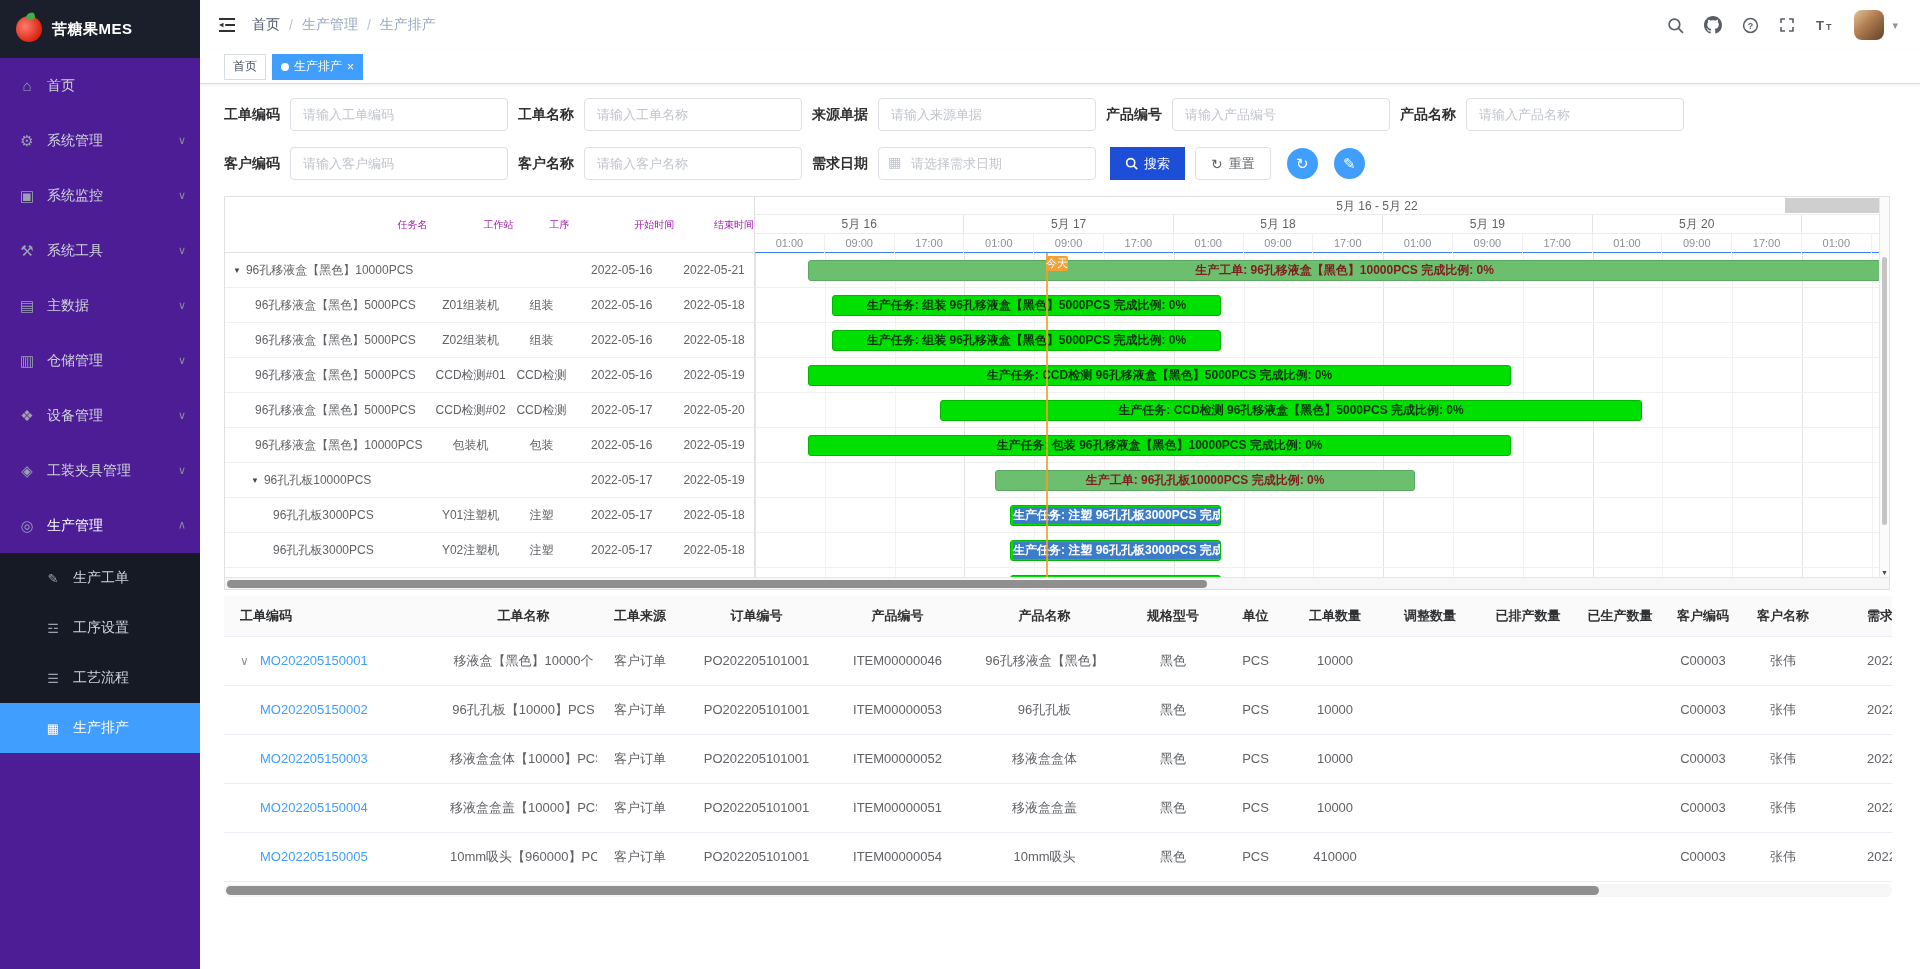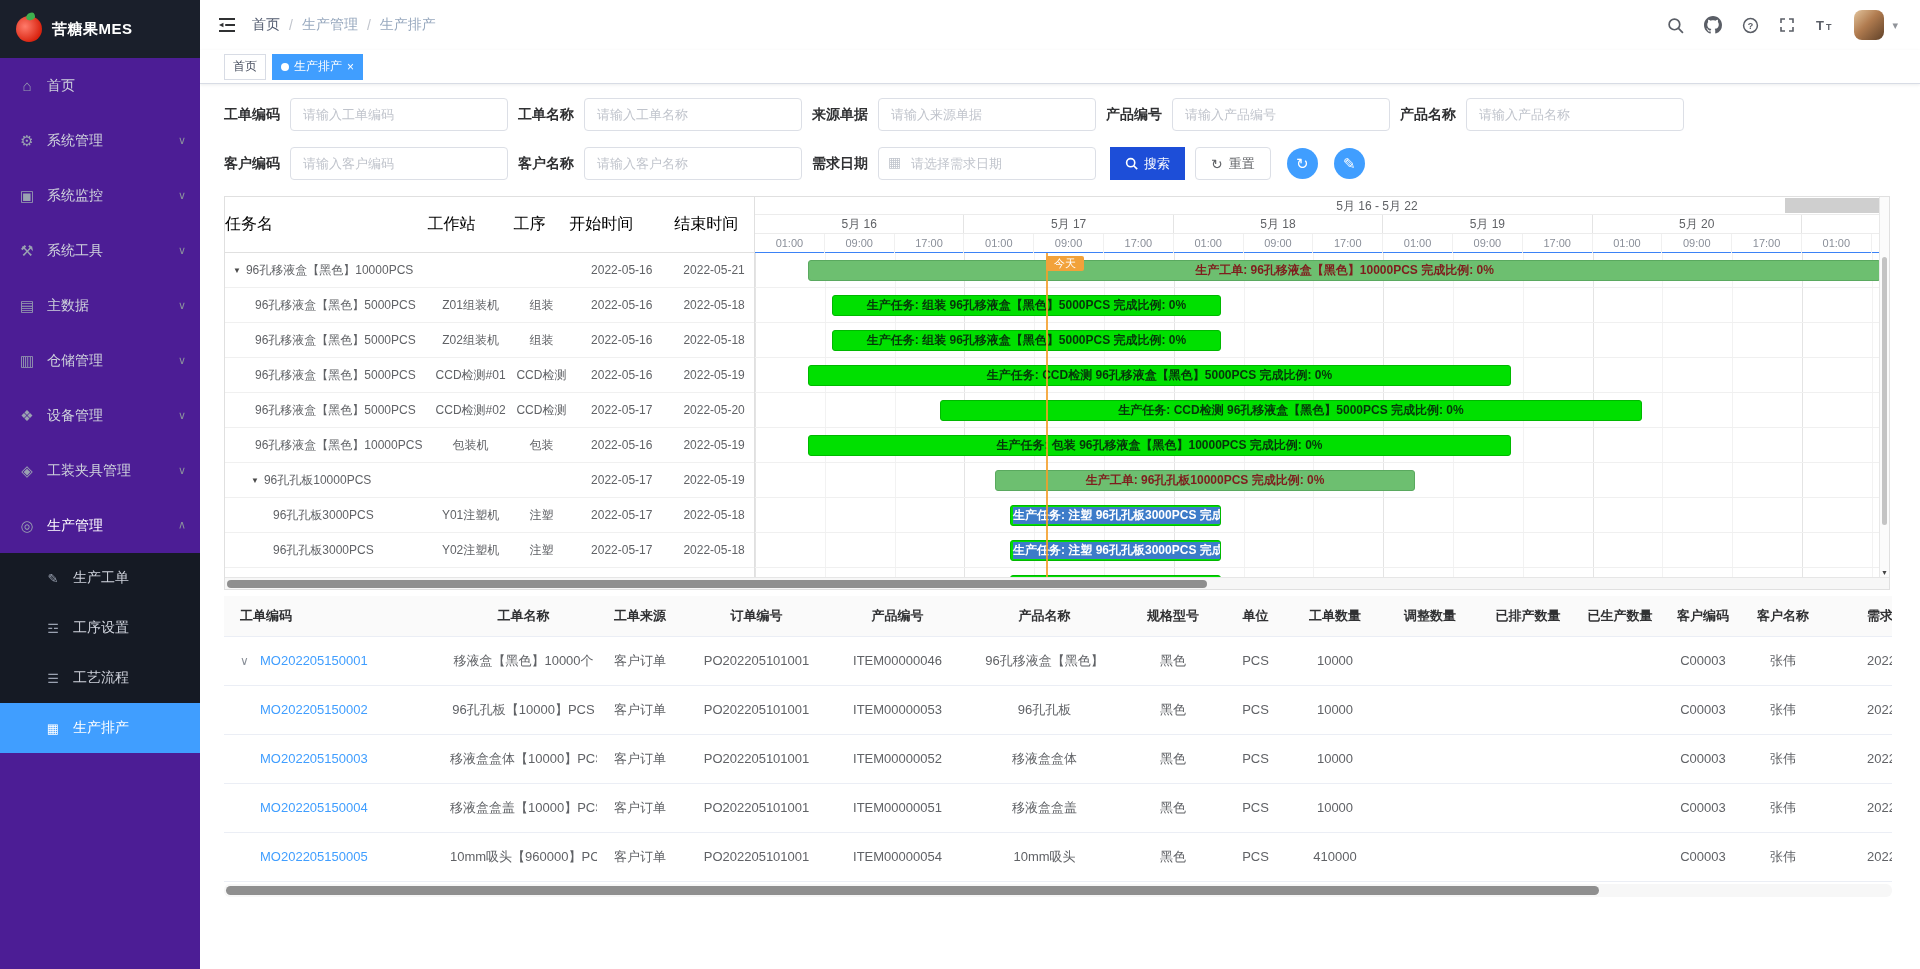--- a/index.html
+++ b/index.html
@@ -53,21 +53,21 @@
   .btns{display:inline-flex;align-items:center;gap:10px;margin-left:4px}
   .btn-primary{height:33px;padding:12px 15px;background:#1d4ed8;color:#fff;border:none;border-radius:0;font-size:13px;display:inline-flex;align-items:center;gap:6px;cursor:pointer;font-family:inherit}
   .btn-plain{height:33px;padding:0 15px;background:#fff;color:#606266;border:1px solid #dcdfe6;border-radius:4px;font-size:13px;display:inline-flex;align-items:center;gap:6px;cursor:pointer;font-family:inherit}
   .ricon{font-size:14px}
   .circle-btn{width:31px;height:31px;border-radius:50%;background:#409EFF;color:#fff;border:none;font-size:15px;display:inline-flex;align-items:center;justify-content:center;cursor:pointer;margin-left:6px}
   
   .gantt-card{width:1666px;border:1px solid #e0e0e0;background:#fff}
   .gantt-top{display:flex}
   .g-left{width:530px;min-width:530px;border-right:1px solid #e0e0e0}
   .g-left-header{height:56px;display:flex;align-items:center;border-bottom:1px solid #e0e0e0}
-  .g-col-h{display:inline-block;text-align:left;font-size:16px;color:#000000}
+  .g-col-h{display:inline-block;text-align:right;font-size:10px;color:#a21caf}
   .g-left-body{height:324px;overflow:hidden}
   .g-row-left{height:35px;display:flex;align-items:center;border-bottom:1px solid #f0f0f0;font-size:12px;color:#606266;cursor:pointer}
   .g-cell{display:inline-flex;align-items:center;overflow:hidden;white-space:nowrap;height:100%}
   .g-cell.c{justify-content:center}
   .g-caret{font-size:8px;color:#4a4a4a;margin-right:5px;cursor:pointer}
   .g-name{overflow:hidden;white-space:nowrap}
   .g-right{width:1126px;min-width:0;overflow:hidden;position:relative}
   .g-right-header{height:56px;border-bottom:1px solid #3b82f6}
   .g-range{height:18px;line-height:18px;text-align:center;font-size:12px;color:#606266;border-bottom:1px solid #ececec;position:relative;padding-left:120px}
   .g-range-thumb{position:absolute;right:0;top:1px;width:94px;height:15px;background:#cfcfcf;cursor:pointer}
@@ -79,21 +79,21 @@
     background-image:repeating-linear-gradient(90deg,#e4e4e4 0 1px,transparent 1px 209.4px),
                      repeating-linear-gradient(90deg,#f2f2f2 0 1px,transparent 1px 69.8px)}
   .g-row-right{height:35px;border-bottom:1px solid #f0f0f0;position:relative}
   .g-bar{position:absolute;top:7px;height:21px;border-radius:3px;font-size:12px;font-weight:bold;display:flex;align-items:center;justify-content:center;overflow:hidden;cursor:pointer;z-index:1}
   .g-bar .lbl{white-space:nowrap}
   .g-bar.order{background:#6dbf70;border:1px solid #5aa95f;color:#7f1d1d}
   .g-bar.task{background:#00e000;border:1px solid #00b800;color:#06350a}
   .g-bar.sel{justify-content:flex-start;padding-left:2px}
   .g-bar.sel .lbl{background:#3d7cc9;color:#fff}
   .g-today-line{position:absolute;top:0;bottom:0;width:2px;background:rgba(245,158,40,.85);z-index:3}
-  .g-today-label{position:absolute;top:3px;background:#f2a23a;color:#fff;font-size:11px;line-height:15px;padding:0 8px;border-radius:2px;z-index:4}
+  .g-today-label{position:absolute;top:3px;background:#f2a23a;color:#fff;font-size:11px;line-height:15px;padding:0 0;border-radius:2px;z-index:4}
   .g-vscroll{width:10px;min-width:10px;position:relative;background:#fbfbfb;border-left:1px solid #e8e8e8}
   .g-vthumb{position:absolute;left:2px;top:60px;width:5px;height:268px;background:#c4c4c4;border-radius:3px}
   .g-varrow{position:absolute;bottom:1px;left:1px;font-size:7px;color:#444}
   .g-hscroll{height:12px;border-top:1px solid #e6e6e6;position:relative;background:#f7f7f7;cursor:pointer}
   .g-hthumb{position:absolute;left:2px;top:2px;height:8px;width:980px;background:#8f8f8f;border-radius:4px}
   
   .orders-card{width:1668px;margin-top:6px}
   .table-clip{width:1668px;overflow:hidden}
   table{border-collapse:collapse;table-layout:fixed;width:1739px}
   th{height:40px;background:#fafafa;font-size:13px;color:#303133;font-weight:bold;border-bottom:1px solid #ebeef5;text-align:center;white-space:nowrap;overflow:hidden}

